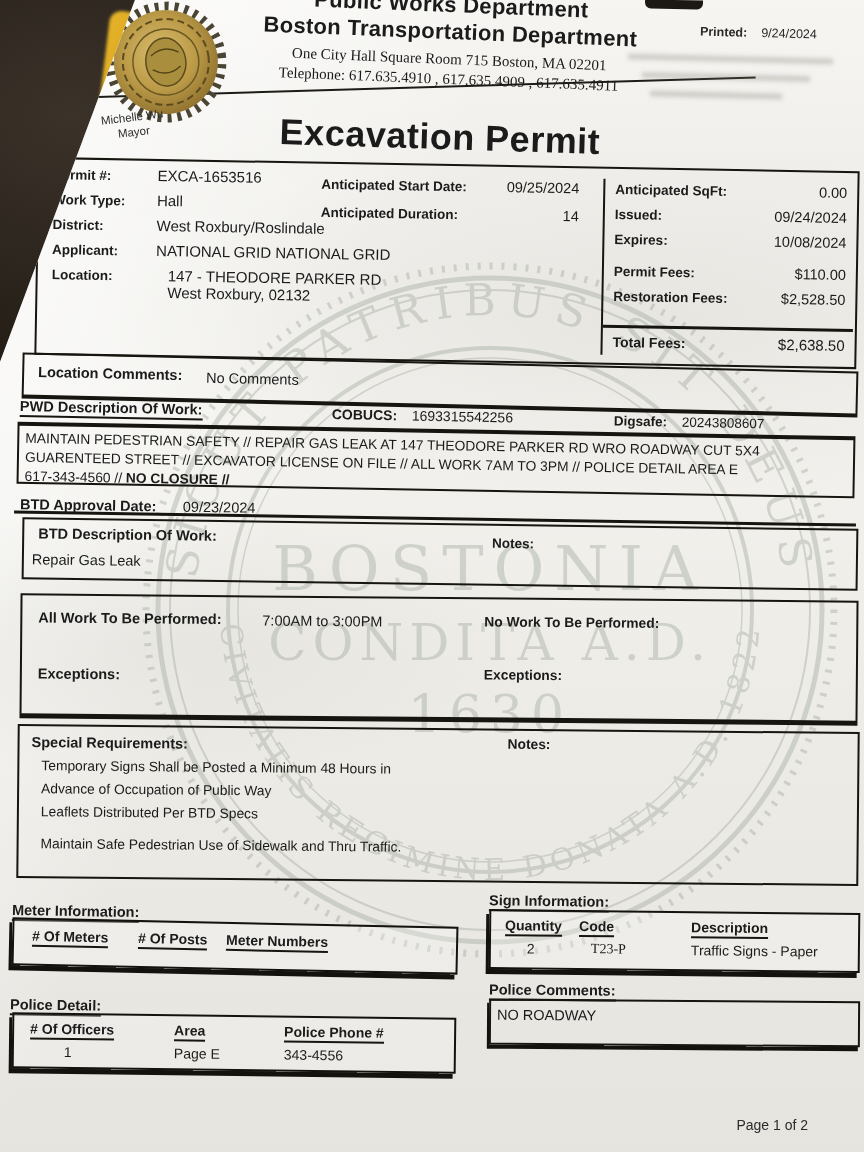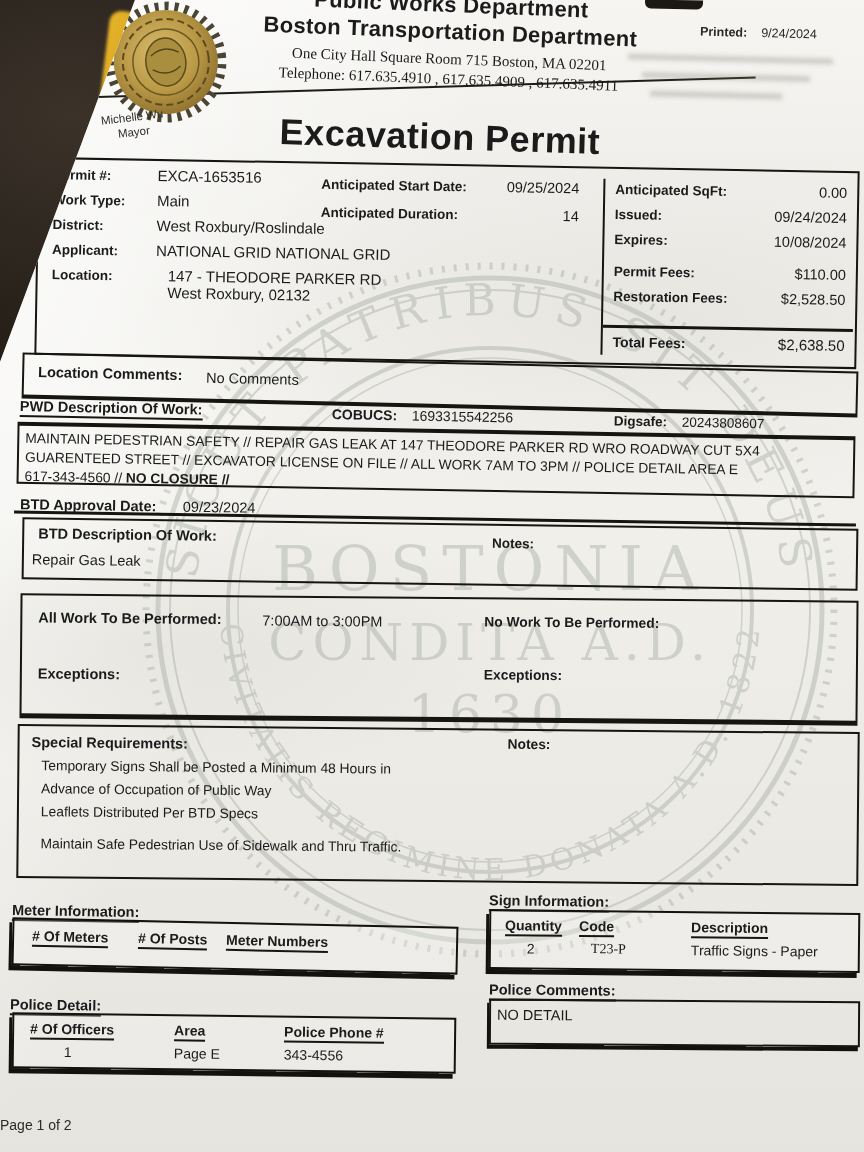--- a/index.html
+++ b/index.html
@@ -112,21 +112,21 @@
   #sign-box .c{position:absolute;top:6px;font-size:14px;}
   #sign-box .d{position:absolute;top:29px;font-size:14px;}
   #police-head{left:10px;top:997px;transform:rotate(0.8deg);}
   #police-box{left:12px;top:1015px;width:440px;height:52px;transform:rotate(0.7deg);}
   #police-box .c{position:absolute;top:6px;font-size:14px;}
   #police-box .d{position:absolute;top:29px;font-size:14px;}
   #pc-head{left:489px;top:982px;transform:rotate(0.5deg);}
   #pc-box{left:489px;top:1000px;width:367px;height:42px;transform:rotate(0.4deg);box-shadow:-2px 4px 0 0 #14120e;}
   #pc-box .v{position:absolute;left:6px;top:6px;font-size:14.5px;}
 
-  #footer{position:absolute;left:0;top:1117px;width:788px;text-align:left;font-size:14px;color:#2b2b2b;}
+  #footer{position:absolute;left:0;top:1117px;width:788px;text-align:right;font-size:14px;color:#2b2b2b;padding-left:20px;}
 
   #watermark{position:absolute;left:140px;top:245px;opacity:0.40;pointer-events:none;}
   #gold-seal{position:absolute;left:104px;top:2px;transform:rotate(-8deg);}
 </style>
 </head>
 <body>
 
 <div id="yellow-object"></div>
 
 <div id="paper">
@@ -193,21 +193,21 @@
   <div id="dark-sliver"></div>
 
   <div id="permit-box" class="box">
     <div id="permit-col1">
       <div class="p-row">
           <span class="lbl">Permit #:</span>
           <span class="val">EXCA-1653516</span>
         </div>
       <div class="p-row">
           <span class="lbl">Work Type:</span>
-          <span class="val">Main</span>
+          <span class="val">Hall</span>
         </div>
       <div class="p-row">
           <span class="lbl">District:</span>
           <span class="val">West Roxbury/Roslindale</span>
         </div>
       <div class="p-row">
           <span class="lbl">Applicant:</span>
           <span class="val">NATIONAL GRID NATIONAL GRID</span>
         </div>
       <div class="p-row">
@@ -330,18 +330,18 @@
     <span class="c hd-u" style="left:16px;"># Of Officers</span>
     <span class="c hd-u" style="left:160px;">Area</span>
     <span class="c hd-u" style="left:270px;">Police Phone #</span>
     <span class="d" style="left:50px;">1</span>
     <span class="d" style="left:160px;">Page E</span>
     <span class="d" style="left:270px;">343-4556</span>
   </div>
 
   <div id="pc-head" class="sec-head"><span class="hd-u">Police Comments:</span></div>
   <div id="pc-box" class="box">
-    <span class="v">NO DETAIL</span>
+    <span class="v">NO ROADWAY</span>
   </div>
 
   <div id="footer">Page 1 of 2</div>
 
 </div>
 
 </body></html>

